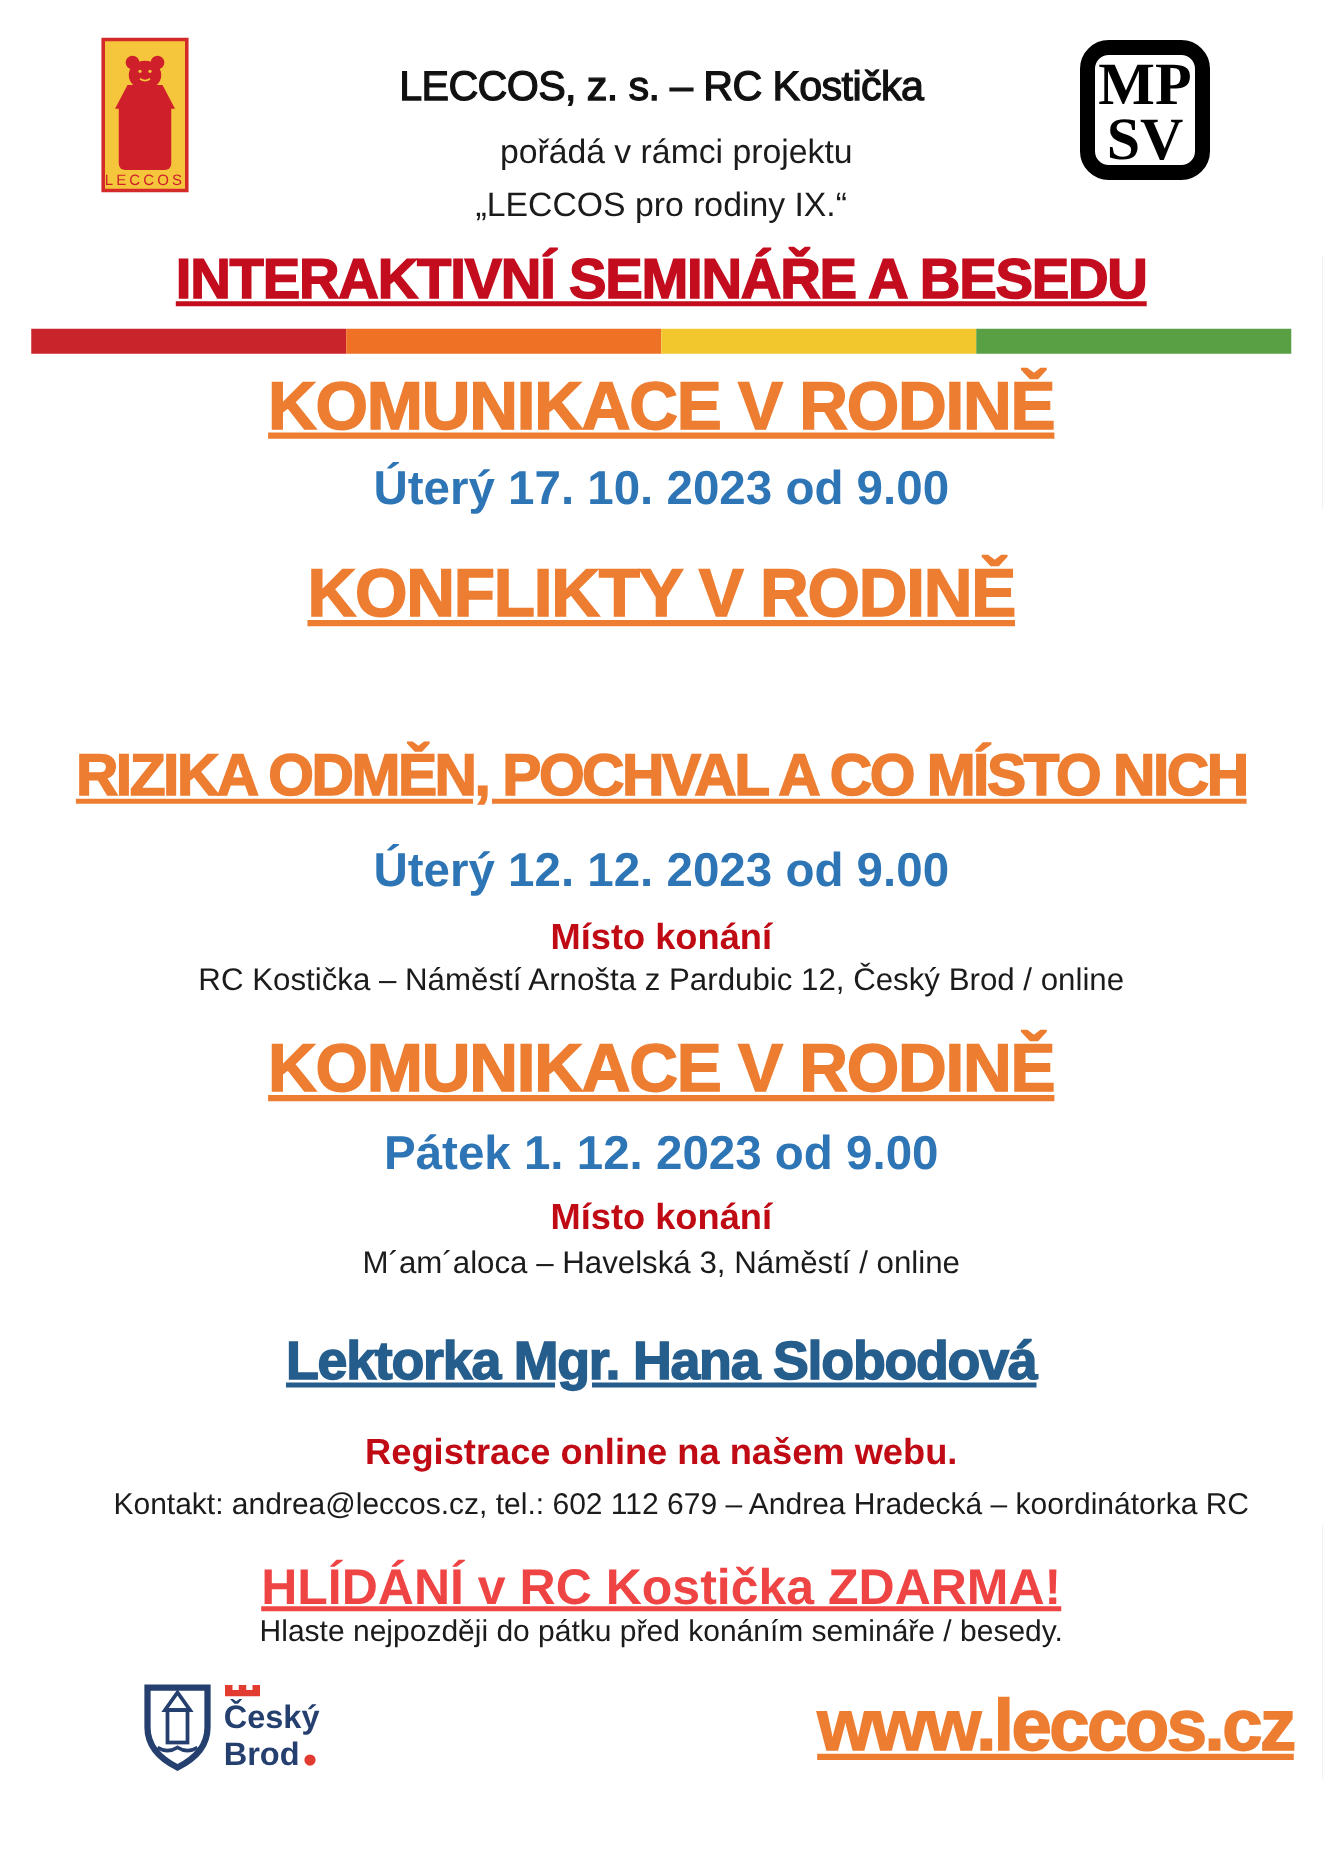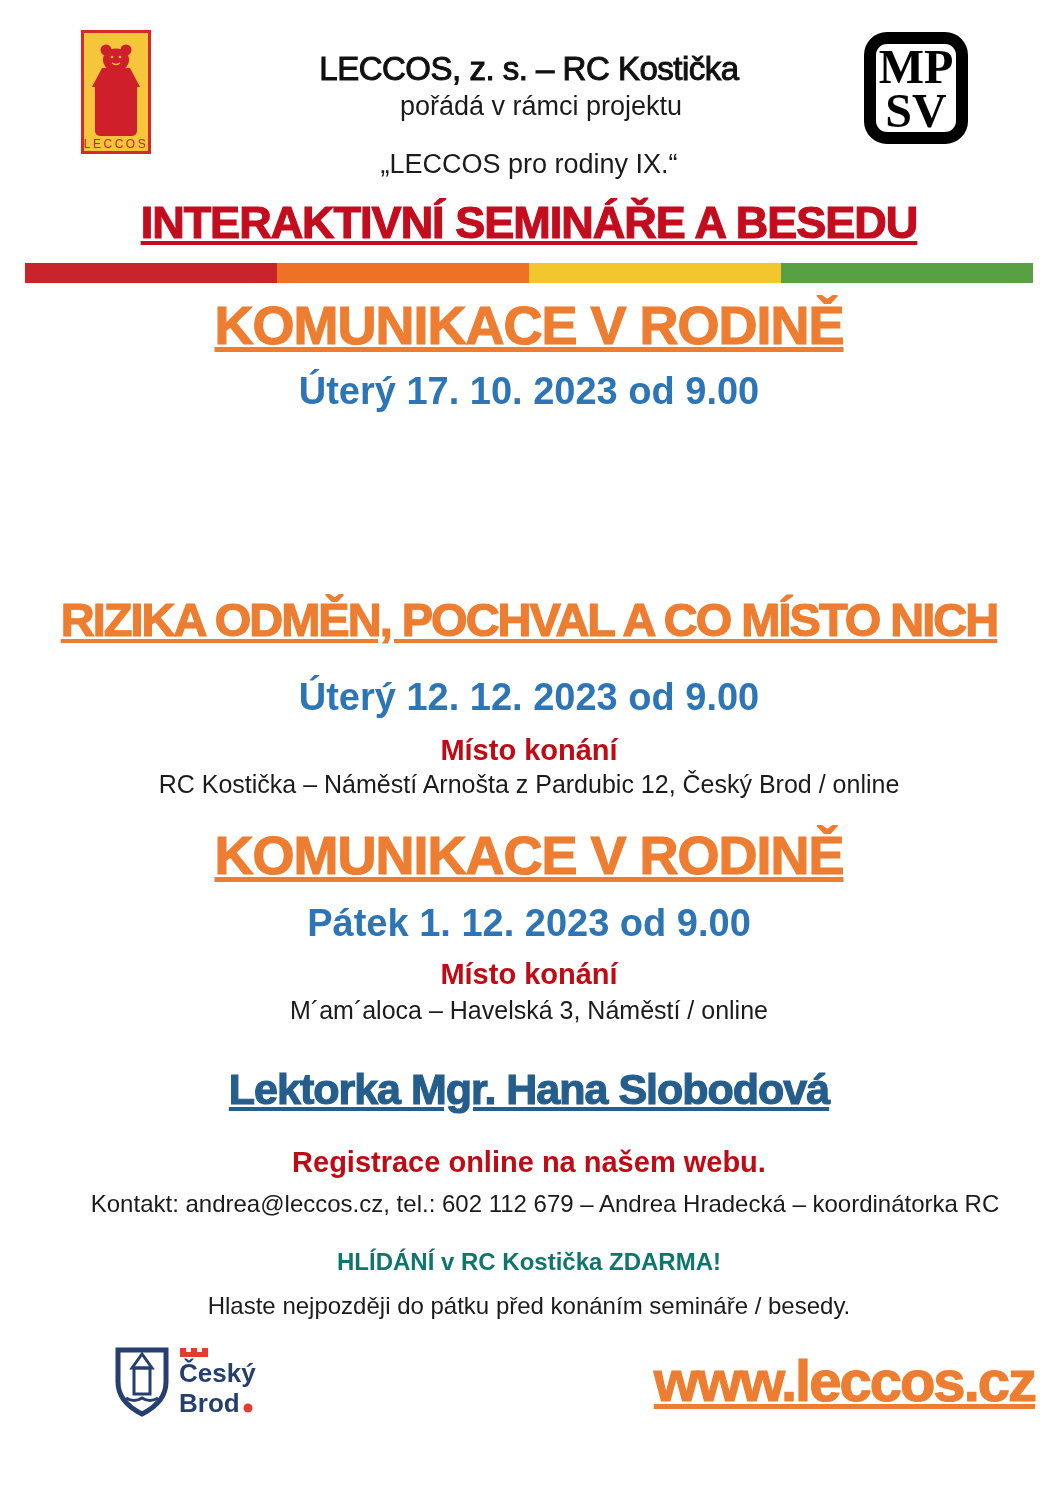--- a/index.html
+++ b/index.html
@@ -16,34 +16,34 @@
   .poster{
     font-weight:700;
     letter-spacing:-1px;
     -webkit-text-stroke:1.2px currentColor;
     line-height:1;
     white-space:nowrap;
     text-decoration:underline;
   }
   .org-title{top:50px;font-size:33px;color:#111;font-weight:400;-webkit-text-stroke:1px #111;letter-spacing:-.5px;}
   .subtitle{font-size:27px;color:#1b1b1b;line-height:1.2;}
-  .sub1{top:90px;padding-left:24px;}
+  .sub1{top:105px;padding-left:24px;}
   .sub2{top:148px;}
   .main-heading{top:200px;font-size:45px;color:#C30D1E;}
   .divider{top:263px;left:25px;width:1008px;height:20px;display:flex;}
   .divider .seg{flex:1 1 0;height:100%;}
   .section-h{font-size:54px;color:#ED7D31;}
   .rizika{font-size:47px;letter-spacing:-2px;}
   .date{font-size:38px;color:#2E75B6;font-weight:700;line-height:1;white-space:nowrap;}
   .venue-label{font-size:29px;color:#C00B15;font-weight:700;line-height:1;}
   .venue{font-size:25px;color:#1b1b1b;line-height:1;white-space:nowrap;}
   .lecturer{top:1068px;font-size:43px;color:#255E8C;}
   .registration{top:1146px;font-size:29px;color:#C00B15;font-weight:700;}
   .contact{top:1190px;font-size:24px;color:#1b1b1b;margin-left:32px;}
-  .childcare{top:1248px;font-size:24px;color:#0f766e;font-weight:700;}
+  .childcare{top:1248px;font-size:40px;color:#ef4444;font-weight:700;text-decoration:underline;}
   .childcare-note{top:1292px;font-size:24px;color:#1b1b1b;}
   .website{top:1352px;left:560px;width:475px;text-align:right;font-size:58px;color:#ED7D31;letter-spacing:-2px;}
   .logo-leccos{top:30px;left:81px;}
   .logo-mpsv{top:32px;left:864px;}
   .logo-brod{top:1340px;left:110px;}
 </style>
 </head>
 <body>
 
 <div class="page">
@@ -80,20 +80,21 @@
   <div class="abs divider">
     <div class="seg" style="background-color: rgb(201, 36, 44);"></div>
     <div class="seg" style="background-color: rgb(238, 113, 37);"></div>
     <div class="seg" style="background-color: rgb(242, 199, 46);"></div>
     <div class="seg" style="background-color: rgb(89, 159, 68);"></div>
   </div>
 
   <div class="abs center poster section-h" style="top:298px">KOMUNIKACE V RODINĚ</div>
   <div class="abs center date" style="top:372px">Úterý 17. 10. 2023 od 9.00</div>
 
+  <div class="abs center poster section-h" style="top:448px">KONFLIKTY V RODINĚ</div>
 
   <div class="abs center poster section-h rizika" style="top:596px">RIZIKA ODMĚN, POCHVAL A CO MÍSTO NICH</div>
   <div class="abs center date" style="top:678px">Úterý 12. 12. 2023 od 9.00</div>
   <div class="abs center venue-label" style="top:736px">Místo konání</div>
   <div class="abs center venue" style="top:772px">RC Kostička – Náměstí Arnošta z Pardubic 12, Český Brod / online</div>
 
   <div class="abs center poster section-h" style="top:828px">KOMUNIKACE V RODINĚ</div>
   <div class="abs center date" style="top:904px">Pátek 1. 12. 2023 od 9.00</div>
   <div class="abs center venue-label" style="top:960px">Místo konání</div>
   <div class="abs center venue" style="top:998px">M´am´aloca – Havelská 3, Náměstí / online</div>

